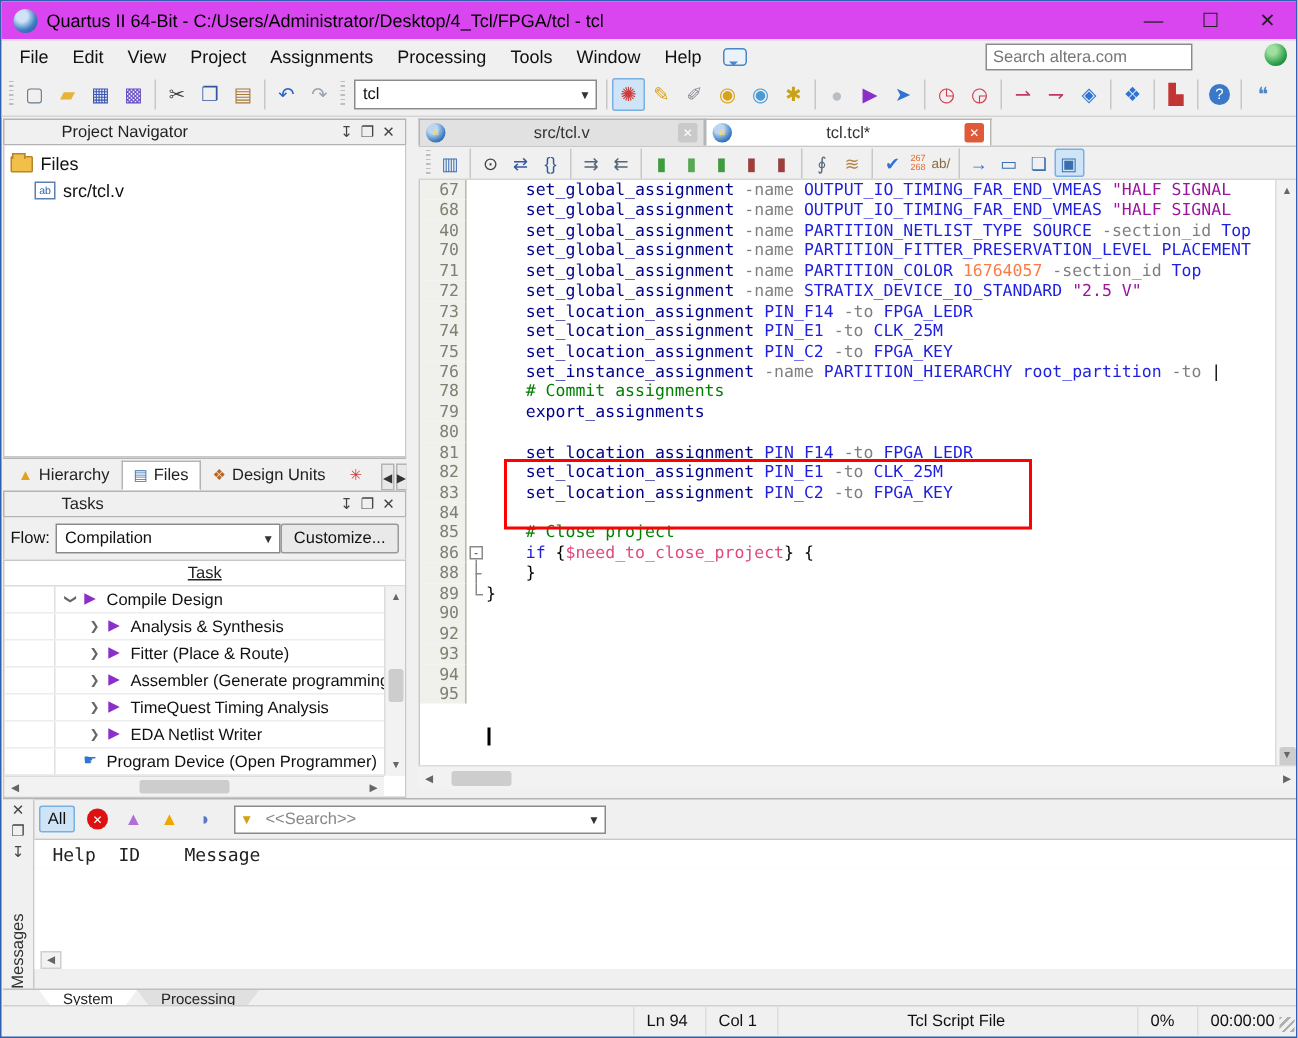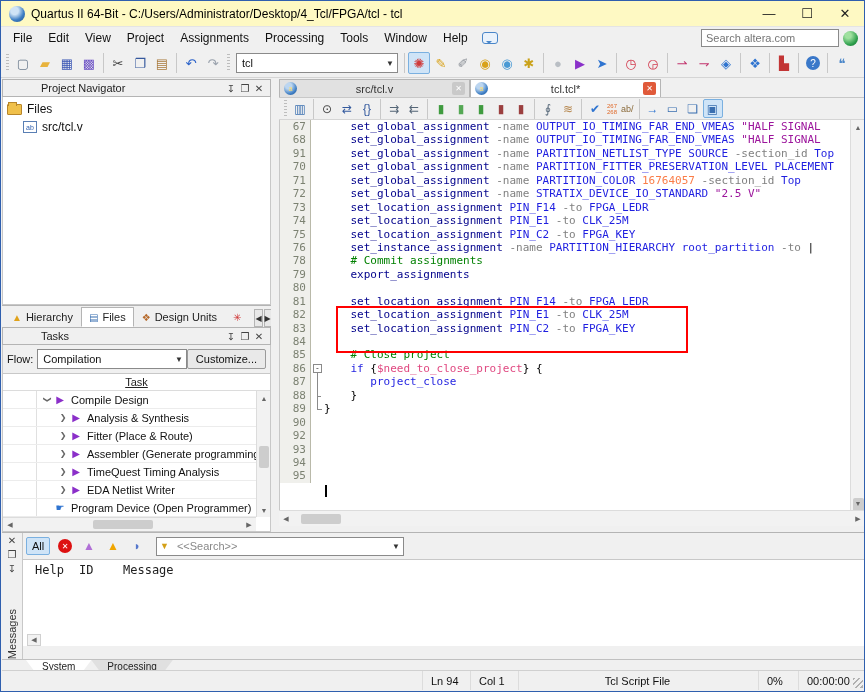--- a/index.html
+++ b/index.html
@@ -1,31 +1,31 @@
 <!DOCTYPE html>
 <html style="--c-cmd: #00008b; --c-kw: #1f1fe0; --c-opt: #808080; --c-str: #9c159c; --c-num: #fa7d48; --c-com: #008000; --c-var: #e04880; --c-pln: #000000; --c-redbox: #ff0000; --c-selection: #cfe4f7;"><head>
 <meta charset="utf-8">
 <style>
   *{box-sizing:border-box;margin:0;padding:0;}
   html,body{background:#d8d8d8;}
   body{font-family:"Liberation Sans","DejaVu Sans",sans-serif;font-size:12px;color:#111;}
   #win{position:relative;width:865px;height:692px;background:#f0f0f0;border:1px solid #2f5fae;overflow:hidden;}
 
   
-  #titlebar{position:absolute;top:0;left:0;right:0;height:26px;background:#fef9c3;display:flex;align-items:center;border-bottom:1px solid #e4e4e4;}
+  #titlebar{position:absolute;top:0;left:0;right:0;height:26px;background:#d946ef;display:flex;align-items:center;border-bottom:1px solid #e4e4e4;}
   .logo{width:16px;height:16px;border-radius:50%;margin:0 6px 0 8px;background:radial-gradient(circle at 35% 30%,#cfe3f6 0 25%,#3f7fc4 60%,#1d4e8a);flex:0 0 auto;}
   #title-text{font-size:12px;color:#000;white-space:nowrap;}
   #wincontrols{margin-left:auto;display:flex;height:100%;}
   .wbtn{width:38px;height:100%;display:flex;align-items:center;justify-content:center;font-size:13px;color:#222;}
   
   #menubar{position:absolute;top:26px;left:0;right:0;height:22px;background:#f0f0f0;display:flex;align-items:center;padding-left:4px;}
   .menu-item{padding:3px 8px;color:#111;}
   .bubble{width:16px;height:12px;border:1px solid #4a86c9;border-radius:3px;position:relative;margin-left:6px;background:#eaf2fb;}
   .bubble::after{content:"";position:absolute;left:3px;bottom:-4px;border:3px solid transparent;border-top-color:#4a86c9;}
-  #searchwrap{margin-left:auto;display:flex;align-items:center;margin-right:6px;}
+  #searchwrap{margin-left:auto;display:flex;align-items:flex-start;margin-right:6px;gap:44px;}
   #search-input{width:138px;height:18px;border:1px solid #8a8a8a;font-size:11px;padding:0 4px;color:#555;font-family:inherit;}
   .globe{width:15px;height:15px;border-radius:50%;margin-left:4px;background:radial-gradient(circle at 35% 30%,#9fe09f 0 20%,#2c9e4b 65%,#136a2e);}
   
   #toolbar{position:absolute;top:48px;left:0;right:0;height:29px;background:#f0f0f0;border-bottom:1px solid #d5d5d5;display:flex;align-items:center;padding-left:2px;}
   .grip{width:3px;height:18px;margin:0 3px;background:repeating-linear-gradient(to bottom,#bdbdbd 0 1px,transparent 1px 3px);}
   .tsep{width:1px;height:20px;background:#c8c8c8;margin:0 3px;}
   .tbtn{width:22px;height:22px;display:flex;align-items:center;justify-content:center;font-size:13px;border:1px solid transparent;border-radius:2px;}
   .tbtn.sel{background:#cfe4f7;border-color:#7ab0e0;}
   .tbtn .hlp{width:14px;height:14px;border-radius:50%;background:#3a78c9;color:#fff;font-size:10px;display:flex;align-items:center;justify-content:center;}
   .combo{height:20px;background:#fff;border:1px solid #8a8a8a;display:flex;align-items:center;font-size:11px;}
@@ -473,21 +473,21 @@
               <span class="ln">67</span>
               <span class="fold"></span>
               <span class="ctext"><span class="tk-pln">    </span><span class="tk-cmd">set_global_assignment</span><span class="tk-pln"> </span><span class="tk-opt">-name</span><span class="tk-pln"> </span><span class="tk-kw">OUTPUT_IO_TIMING_FAR_END_VMEAS</span><span class="tk-pln"> </span><span class="tk-str">"HALF SIGNAL</span></span>
             </div>
             <div class="crow">
               <span class="ln">68</span>
               <span class="fold"></span>
               <span class="ctext"><span class="tk-pln">    </span><span class="tk-cmd">set_global_assignment</span><span class="tk-pln"> </span><span class="tk-opt">-name</span><span class="tk-pln"> </span><span class="tk-kw">OUTPUT_IO_TIMING_FAR_END_VMEAS</span><span class="tk-pln"> </span><span class="tk-str">"HALF SIGNAL</span></span>
             </div>
             <div class="crow">
-              <span class="ln">91</span>
+              <span class="ln">40</span>
               <span class="fold"></span>
               <span class="ctext"><span class="tk-pln">    </span><span class="tk-cmd">set_global_assignment</span><span class="tk-pln"> </span><span class="tk-opt">-name</span><span class="tk-pln"> </span><span class="tk-kw">PARTITION_NETLIST_TYPE</span><span class="tk-pln"> </span><span class="tk-kw">SOURCE</span><span class="tk-pln"> </span><span class="tk-opt">-section_id</span><span class="tk-pln"> </span><span class="tk-kw">Top</span></span>
             </div>
             <div class="crow">
               <span class="ln">70</span>
               <span class="fold"></span>
               <span class="ctext"><span class="tk-pln">    </span><span class="tk-cmd">set_global_assignment</span><span class="tk-pln"> </span><span class="tk-opt">-name</span><span class="tk-pln"> </span><span class="tk-kw">PARTITION_FITTER_PRESERVATION_LEVEL</span><span class="tk-pln"> </span><span class="tk-kw">PLACEMENT</span></span>
             </div>
             <div class="crow">
               <span class="ln">71</span>
@@ -558,25 +558,20 @@
               <span class="ln">85</span>
               <span class="fold"></span>
               <span class="ctext"><span class="tk-pln">    </span><span class="tk-com"># Close project</span></span>
             </div>
             <div class="crow">
               <span class="ln">86</span>
               <span class="fold minus">
                 <span class="fm">-</span>
               </span>
               <span class="ctext"><span class="tk-pln">    </span><span class="tk-kw">if</span><span class="tk-pln"> {</span><span class="tk-var">$need_to_close_project</span><span class="tk-pln">} {</span></span>
-            </div>
-            <div class="crow">
-              <span class="ln">87</span>
-              <span class="fold line"></span>
-              <span class="ctext"><span class="tk-pln">       </span><span class="tk-kw">project_close</span></span>
             </div>
             <div class="crow">
               <span class="ln">88</span>
               <span class="fold tick"></span>
               <span class="ctext"><span class="tk-pln">    }</span></span>
             </div>
             <div class="crow">
               <span class="ln">89</span>
               <span class="fold end"></span>
               <span class="ctext"><span class="tk-pln">}</span></span>

